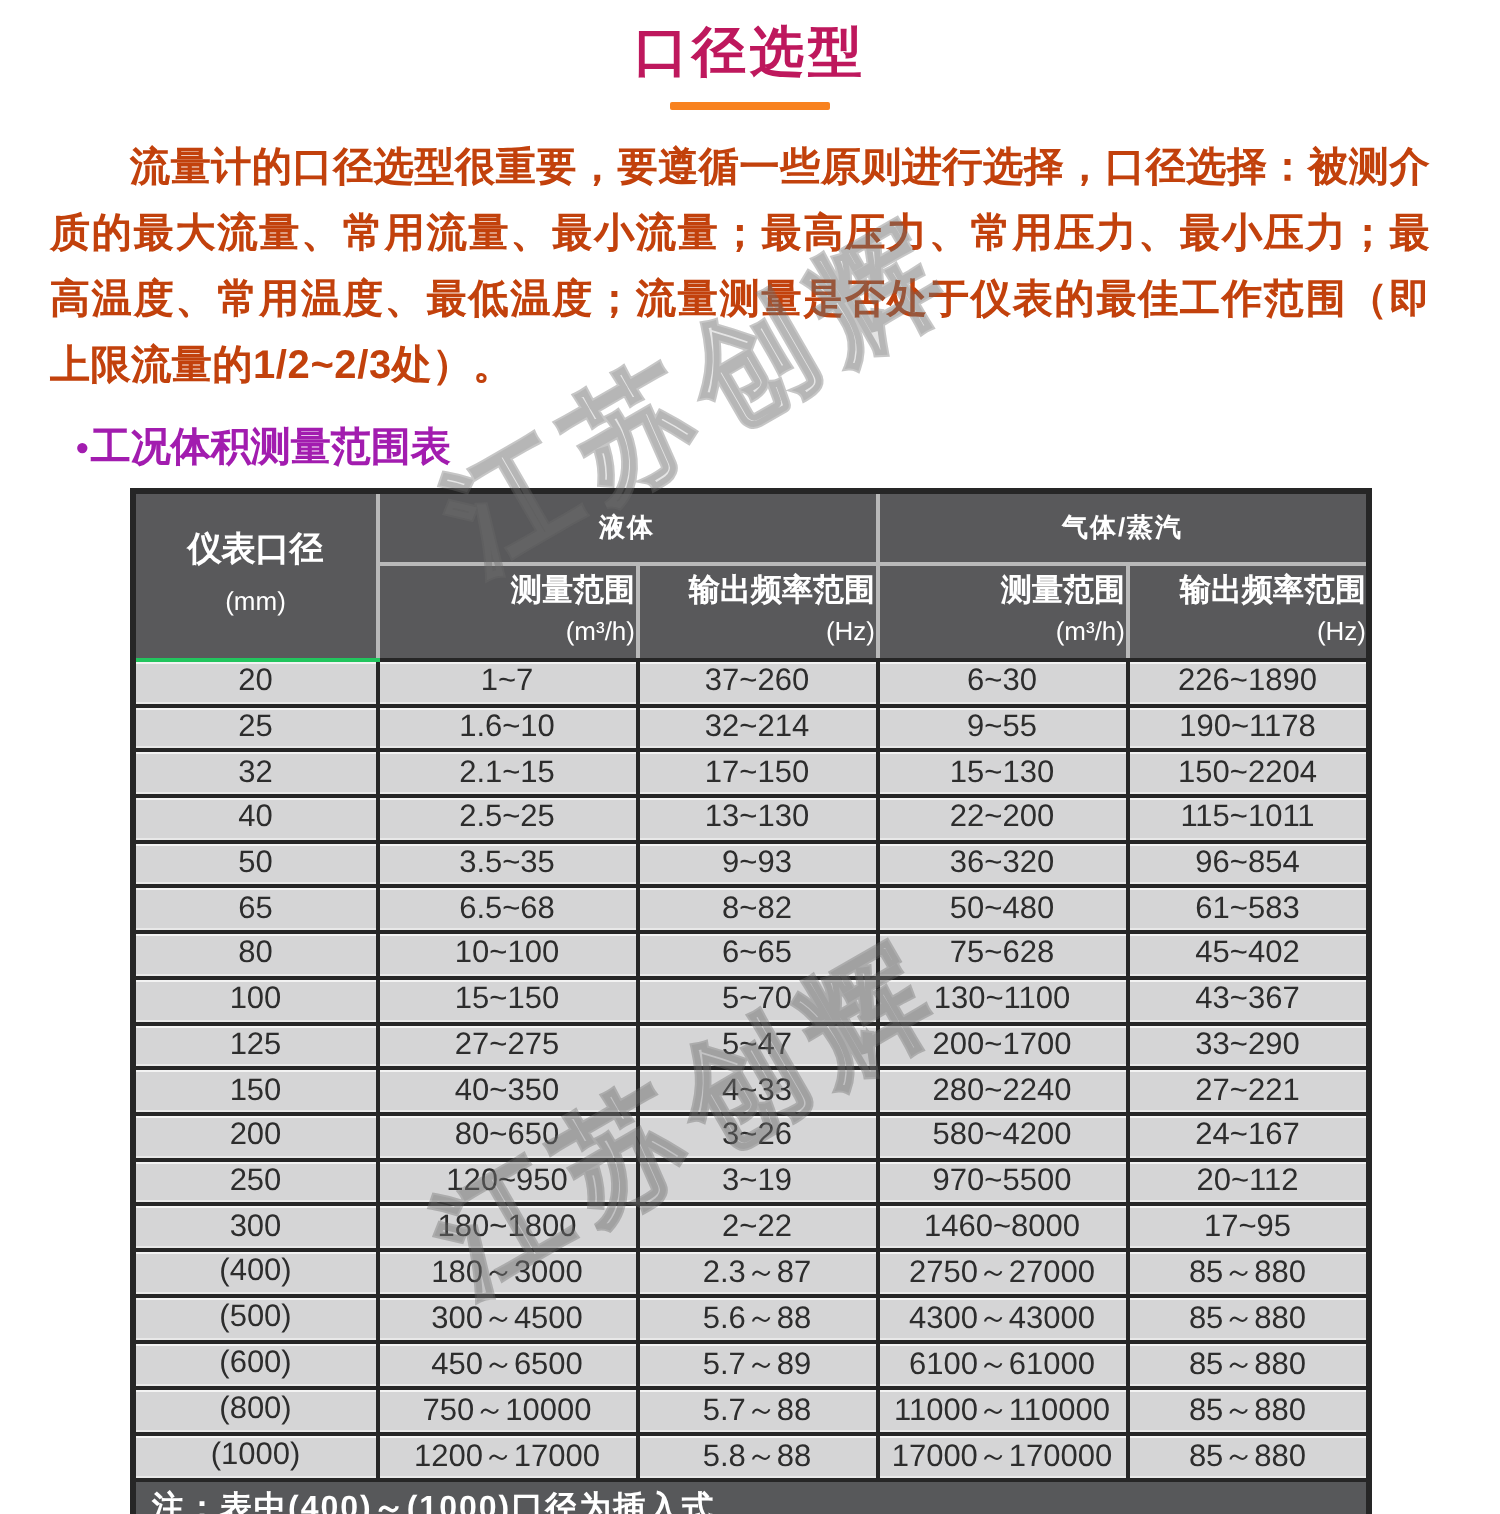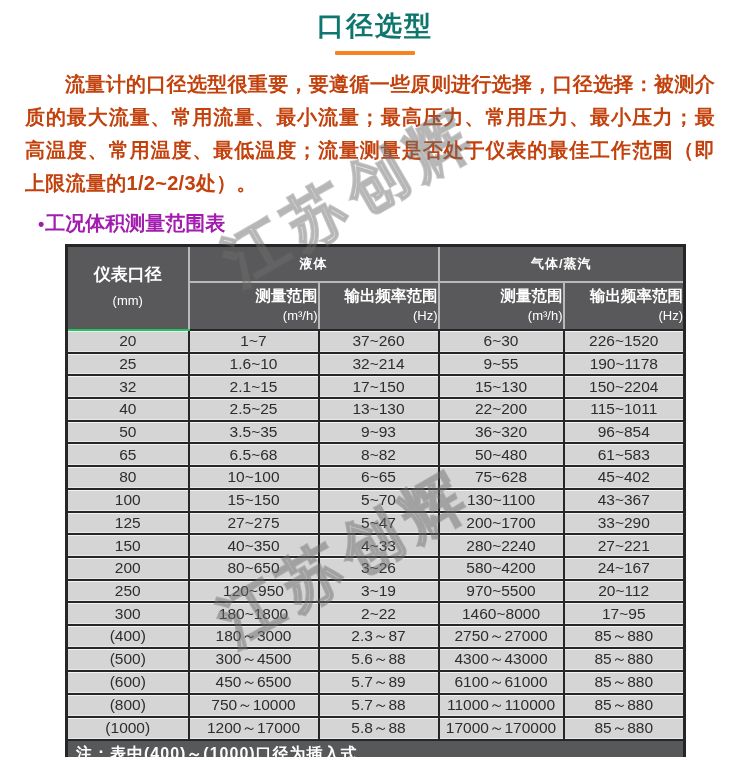--- a/index.html
+++ b/index.html
@@ -2,21 +2,21 @@
 <html><head>
 <meta charset="utf-8">
 <style>
   html,body{margin:0;padding:0;}
   body{
     width:750px;height:757px;background:#ffffff;overflow:hidden;position:relative;
     font-family:"Liberation Sans",sans-serif;color:#2e2e2e;
   }
   .page-title{
     margin-top:8px;text-align:center;font-size:27px;font-weight:700;
-    letter-spacing:2px;color:#0f766e;
+    letter-spacing:2px;color:#be185d;
   }
   .title-underline{
     width:80px;height:4px;margin:7px auto 0 auto;background:#f8821f;border-radius:1px;
   }
   .intro{
     margin:13px 25px 0 25px;width:690px;
     font-size:20px;line-height:33px;font-weight:700;color:#c2410c;
     text-indent:2em;text-align:justify;letter-spacing:0.3px;
   }
   .section-line{
@@ -103,21 +103,21 @@
           <div class="unit">(Hz)</div>
         </th>
       </tr>
     </thead>
     <tbody>
         <tr>
           <td>20</td>
           <td>1~7</td>
           <td>37~260</td>
           <td>6~30</td>
-          <td>226~1520</td>
+          <td>226~1890</td>
         </tr>
         <tr>
           <td>25</td>
           <td>1.6~10</td>
           <td>32~214</td>
           <td>9~55</td>
           <td>190~1178</td>
         </tr>
         <tr>
           <td>32</td>

